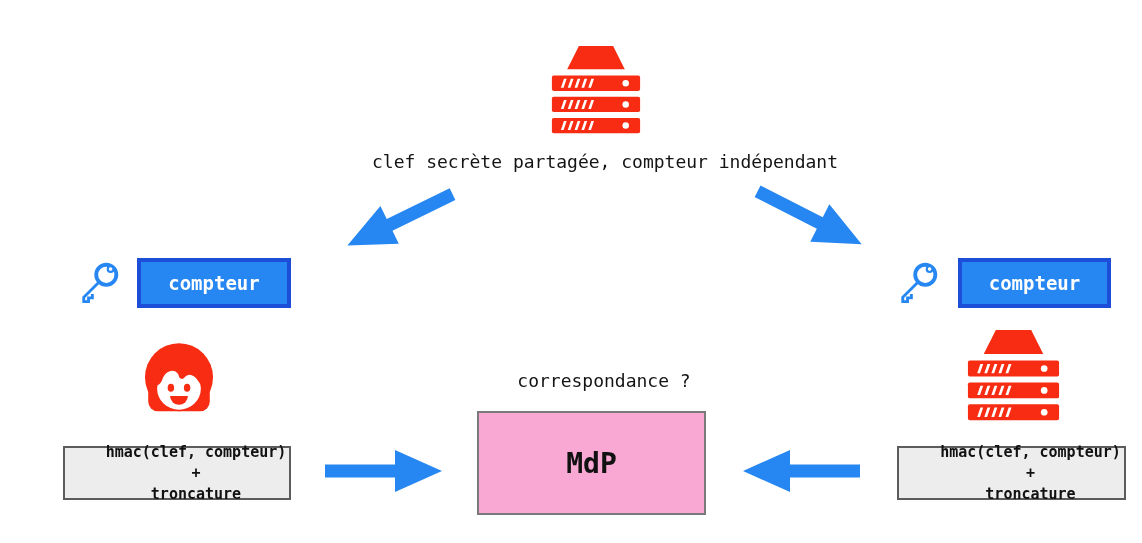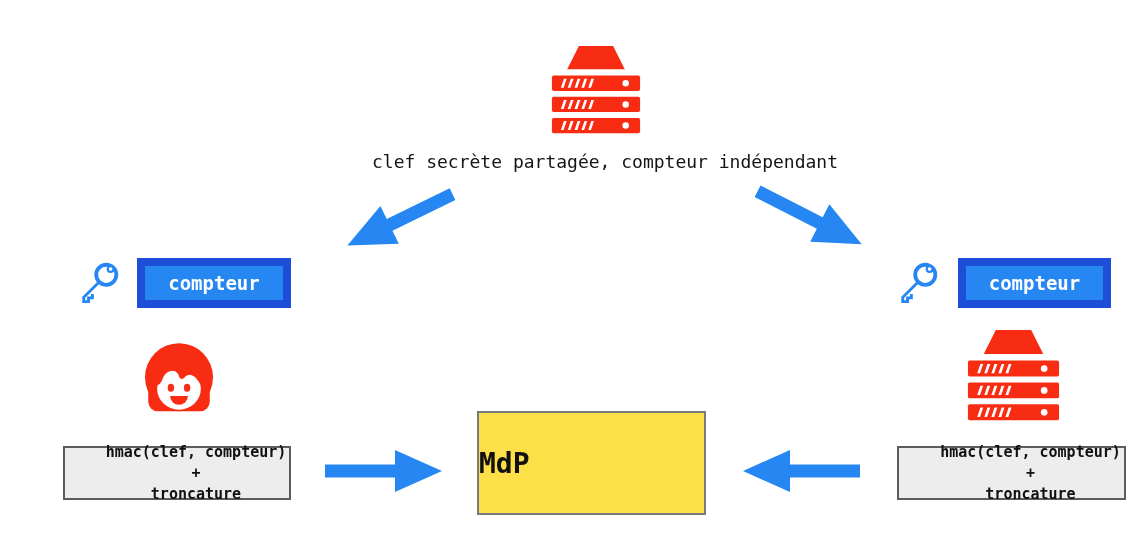--- a/index.html
+++ b/index.html
@@ -9,30 +9,30 @@
   }
   .abs{position:absolute;}
   .title{
     left:14px;top:4px;font-size:28px;font-weight:bold;color:#595959;
     white-space:nowrap;letter-spacing:-1px;
   }
   .label{color:#141414;font-size:18px;white-space:nowrap;}
   .shared-label{left:605px;top:151px;transform:translateX(-50%);}
   .question-label{left:604px;top:370px;transform:translateX(-50%);}
   .counter-box{
-    background:#2787F2;border:8px solid #1d4ed8;
+    background:#2787F2;border:4px solid #1d4ed8;
     display:flex;align-items:center;justify-content:center;
     color:#fff;font-weight:bold;font-size:19px;box-sizing:border-box;
   }
   .counter-left{left:137px;top:258px;width:154px;height:50px;}
   .counter-right{left:958px;top:258px;width:153px;height:50px;}
   .result-box{
     left:477px;top:411px;width:229px;height:104px;
-    background:#fde047;border:2px solid #7a7a7a;box-sizing:border-box;
-    display:flex;align-items:center;justify-content:flex-start;
+    background:#f9a8d4;border:2px solid #7a7a7a;box-sizing:border-box;
+    display:flex;align-items:center;justify-content:center;
     font-weight:bold;font-size:28px;color:#111;
   }
   .hmac-box{
     background:#EDEDED;border:2px solid #5c5c5c;box-sizing:border-box;
     display:flex;flex-direction:column;align-items:center;justify-content:center;
     font-weight:bold;font-size:15px;line-height:1.4;color:#111;text-align:center;padding-left:38px;
   }
   .hmac-left{left:63px;top:446px;width:228px;height:54px;}
   .hmac-right{left:897px;top:446px;width:229px;height:54px;}
   .icon svg{display:block;width:100%;height:100%;}
@@ -156,20 +156,21 @@
         <polygon points="11,94.5 14.4,84.5 17.4,84.5 14,94.5"></polygon>
           <polygon points="18.6,94.5 22,84.5 25,84.5 21.6,94.5"></polygon>
           <polygon points="26.2,94.5 29.6,84.5 32.6,84.5 29.2,94.5"></polygon>
           <polygon points="33.8,94.5 37.2,84.5 40.2,84.5 36.8,94.5"></polygon>
           <polygon points="41.4,94.5 44.8,84.5 47.8,84.5 44.4,94.5"></polygon>
         <circle cx="83" cy="89.5" r="3.6"></circle>
       </g>
     </svg>
   </div>
 
+  <div class="abs label question-label">correspondance ?</div>
 
   <div class="abs result-box">
     <span>MdP</span>
   </div>
 
   <div class="abs hmac-box hmac-left">
     <span>hmac(clef, compteur) +</span>
     <span>troncature</span>
   </div>
   <div class="abs hmac-box hmac-right">

